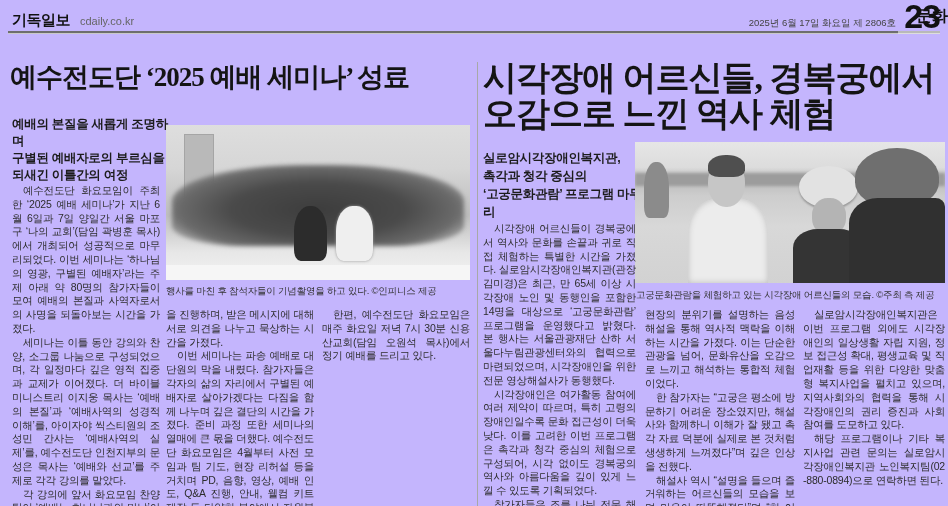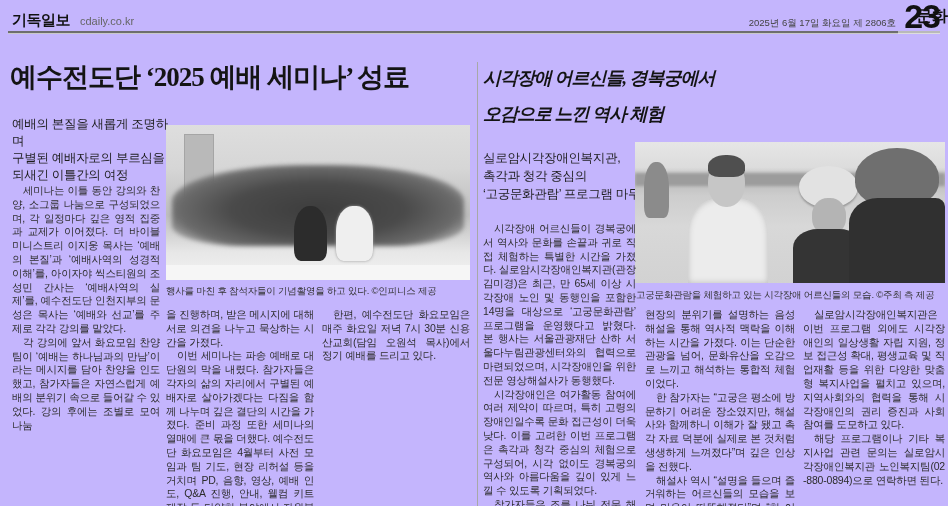--- a/index.html
+++ b/index.html
@@ -13,22 +13,22 @@
   .issue{position:absolute;right:52px;top:17px;font-size:9.5px;color:#444;}
   .pagenum{position:absolute;right:8px;top:-3px;font-size:34px;font-weight:600;color:#111;letter-spacing:-1px;}
   .rule{position:absolute;left:8px;right:8px;top:31px;height:2px;background:#6e6e6e;border-bottom:1px solid #c9c9c9;}
   .rule-light{position:absolute;right:8px;width:42px;top:31px;height:2px;background:#b9b9b9;border-bottom:1px solid #ddd;}
   .vdiv{position:absolute;left:477px;top:62px;bottom:0;width:1px;background:#a8a8a8;}
 
   
   .hl{position:absolute;margin:0;text-align:left;font-family:"Liberation Serif","DejaVu Serif",serif;
       font-weight:700;color:#141414;letter-spacing:-1px;}
   .hl-left{left:10px;top:60px;width:462px;font-size:27px;line-height:34px;}
-  .hl-right{left:483px;top:60px;width:462px;font-size:18px;line-height:36px;font-style:italic;}
-  .subhead{position:absolute;font-size:12.5px;font-weight:400;color:#1c1c1c;line-height:17px;letter-spacing:-.3px;}
+  .hl-right{left:483px;top:60px;width:462px;font-size:34px;line-height:36px;}
+  .subhead{position:absolute;font-size:12.5px;font-weight:700;color:#1c1c1c;line-height:17px;letter-spacing:-.3px;}
   .sh-left{left:12px;top:116px;width:156px;}
   .sh-right{left:483px;top:149px;width:170px;line-height:18px;}
 
   
   .photo{position:absolute;overflow:hidden;background:#cfcfcf;}
   .photo i{display:block;position:absolute;}
   .photo-left{left:166px;top:125px;width:304px;height:155px;
       background:linear-gradient(180deg,#dedede 0%,#d6d6d6 28%,#c9c9c9 44%,#bdbdbd 58%,#e7e7e7 82%,#f3f3f3 100%);}
   .ph-door{left:6%;top:6%;width:9%;height:52%;background:#b9b9b9;border:1px solid #a5a5a5;}
   .ph-crowd{left:2%;right:2%;top:26%;height:52%;border-radius:45% 45% 25% 25%;
@@ -93,20 +93,21 @@
     <div class="photo photo-left">
       <i class="ph-door"></i>
       <i class="ph-crowd"></i>
       <i class="ph-kneel-dark"></i>
       <i class="ph-kneel-light"></i>
       <i class="ph-floor"></i>
     </div>
     <div class="caption cap-left">행사를 마친 후 참석자들이 기념촬영을 하고 있다. ©인피니스 제공</div>
 
     <div class="col c-l1">
+      <p class="ind">예수전도단 화요모임이 주최한 ‘2025 예배 세미나’가 지난 6월 6일과 7일 양일간 서울 마포구 ‘나의 교회’(담임 곽병훈 목사)에서 개최되어 성공적으로 마무리되었다. 이번 세미나는 ‘하나님의 영광, 구별된 예배자’라는 주제 아래 약 80명의 참가자들이 모여 예배의 본질과 사역자로서의 사명을 되돌아보는 시간을 가졌다.</p>
       <p class="ind">세미나는 이틀 동안 강의와 찬양, 소그룹 나눔으로 구성되었으며, 각 일정마다 깊은 영적 집중과 교제가 이어졌다. 더 바이블 미니스트리 이지웅 목사는 ‘예배의 본질’과 ‘예배사역의 성경적 이해’를, 아이자야 씩스티원의 조성민 간사는 ‘예배사역의 실제’를, 예수전도단 인천지부의 문성은 목사는 ‘예배와 선교’를 주제로 각각 강의를 맡았다.</p>
       <p class="ind">각 강의에 앞서 화요모임 찬양팀이 ‘예배는 하나님과의 만남’이라는 메시지를 담아 찬양을 인도했고, 참가자들은 자연스럽게 예배의 분위기 속으로 들어갈 수 있었다. 강의 후에는 조별로 모여 나눔</p>
     </div>
     <div class="col c-l2">
       <p>을 진행하며, 받은 메시지에 대해 서로 의견을 나누고 묵상하는 시간을 가졌다.</p>
       <p class="ind">이번 세미나는 파송 예배로 대단원의 막을 내렸다. 참가자들은 각자의 삶의 자리에서 구별된 예배자로 살아가겠다는 다짐을 함께 나누며 깊은 결단의 시간을 가졌다. 준비 과정 또한 세미나의 열매에 큰 몫을 더했다. 예수전도단 화요모임은 4월부터 사전 모임과 팀 기도, 현장 리허설 등을 거치며 PD, 음향, 영상, 예배 인도, Q&amp;A 진행, 안내, 웰컴 키트 제작 등 다양한 분야에서 자원봉사자들의 헌신적인 섬김으로 세미나의 완성도를 높였다.</p>
     </div>
     <div class="col c-l3">
       <p class="ind">한편, 예수전도단 화요모임은 매주 화요일 저녁 7시 30분 신용산교회(담임 오원석 목사)에서 정기 예배를 드리고 있다.</p>
 

